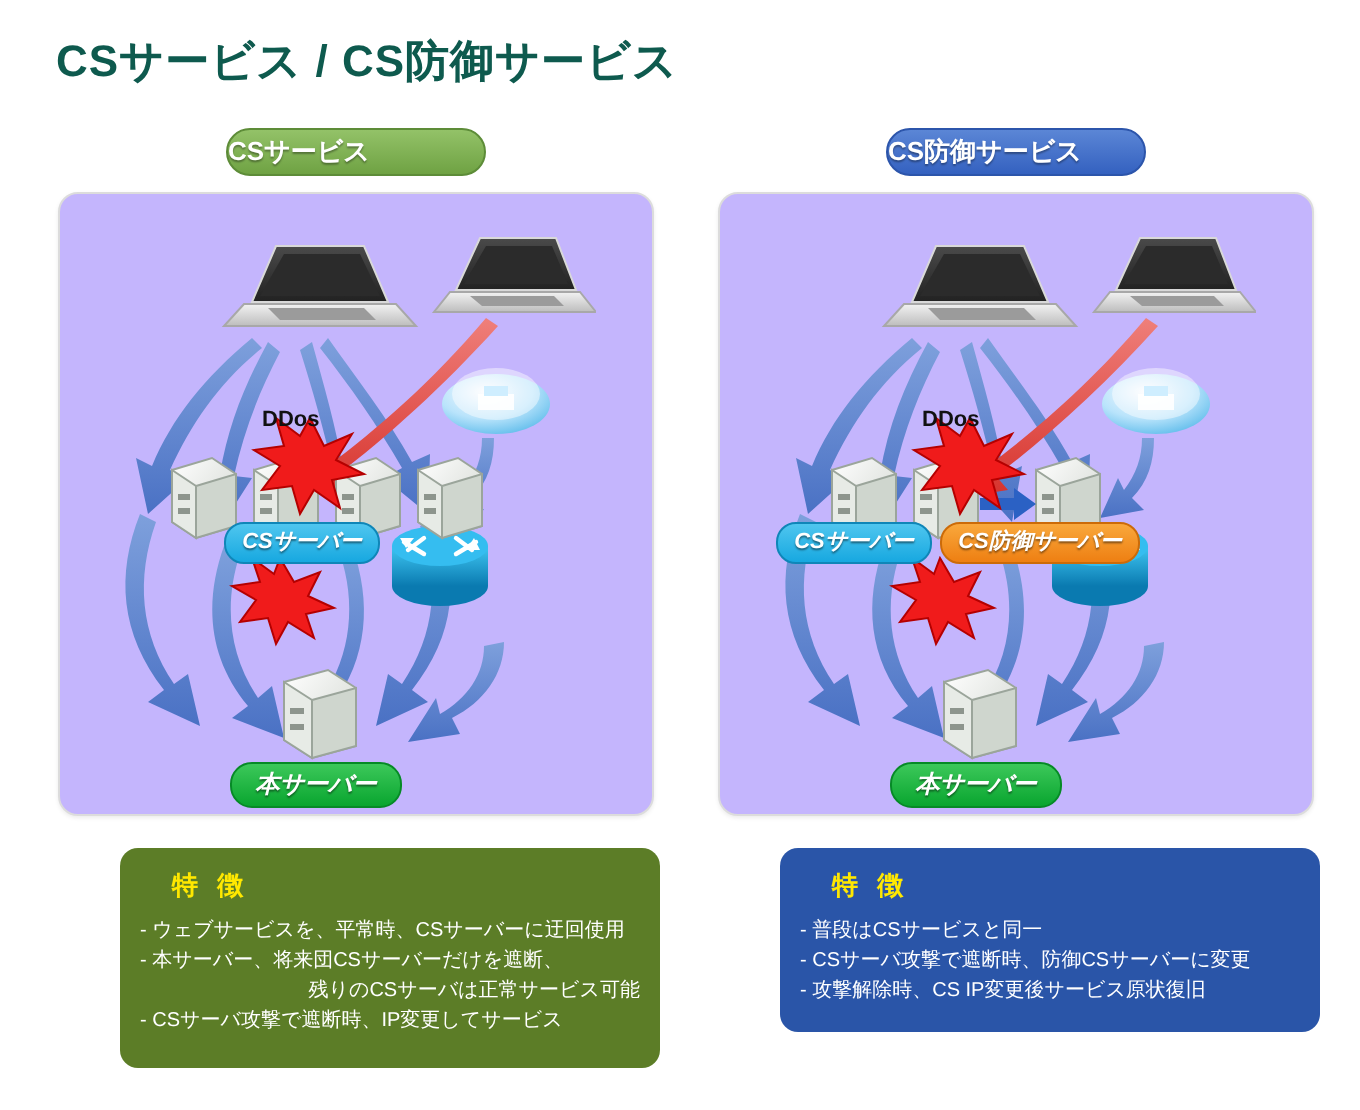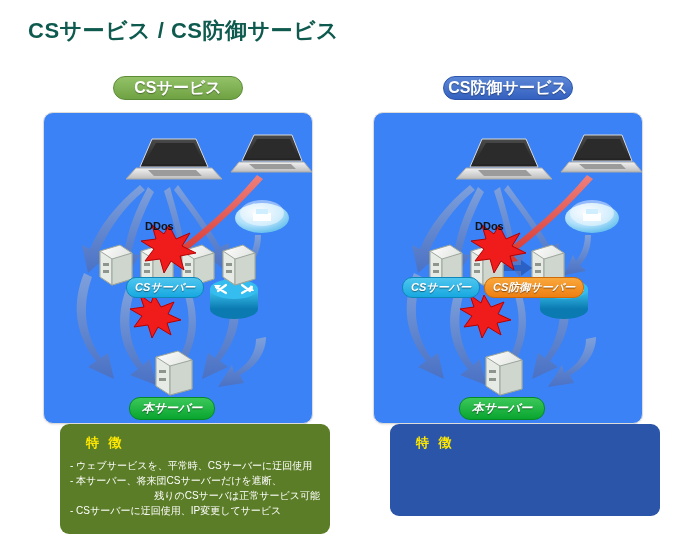--- a/index.html
+++ b/index.html
@@ -28,52 +28,53 @@
   .column {
     position: absolute;
     top: 64px;
     width: 300px;
   }
   .column.left  { left: 28px; }
   .column.right { left: 358px; }
 
   .panel-pill {
     display: block;
-    margin: 12px auto;
+    margin: 0 auto;
     width: 128px;
     height: 22px;
     line-height: 22px;
-    text-align: center;
+    text-align: left;
     border-radius: 12px;
-    font-size: 16px;
+    font-size: 13px;
     font-weight: bold;
     color: #ffffff;
     text-shadow: 0 1px 1px rgba(0,0,0,.35);
   }
   .panel-pill.green {
     background: linear-gradient(#93c268, #6fa243);
     border: 1px solid #5d8c38;
   }
   .panel-pill.blue {
     background: linear-gradient(#5b86d6, #3461c0);
     border: 1px solid #2c55ab;
   }
 
   .diagram {
     position: relative;
     margin-top: 8px;
     width: 268px;
     height: 310px;
     margin-left: auto;
     margin-right: auto;
-    background: #3b82f6;
+    background: #c4b5fd;
     border: 1px solid #dcdcdc;
     border-radius: 10px;
     box-shadow: 0 1px 2px rgba(0,0,0,.08);
     overflow: hidden;
+    padding-left: 28px;
   }
   .diagram svg { position: absolute; left: 0; top: 0; }
 
   
   .node-label {
     position: absolute;
     height: 19px;
     line-height: 19px;
     text-align: center;
     border-radius: 10px;
@@ -428,19 +429,24 @@
     <div class="node-label lbl-main" style="left:85px; top:284px; width:84px;">本サーバー</div>
   </div>
 </div>
 
 <div class="feature-box left">
   <div class="feature-title">特 徴</div>
   <ul class="feature-list">
     <li>- ウェブサービスを、平常時、CSサーバーに迂回使用</li>
     <li>- 本サーバー、将来団CSサーバーだけを遮断、</li>
     <li class="cont">残りのCSサーバは正常サービス可能</li>
-    <li>- CSサーバーに迂回使用、IP変更してサービス</li>
+    <li>- CSサーバ攻撃で遮断時、IP変更してサービス</li>
   </ul>
 </div>
 
 <div class="feature-box right">
   <div class="feature-title">特 徴</div>
+  <ul class="feature-list">
+    <li>- 普段はCSサービスと同一</li>
+    <li>- CSサーバ攻撃で遮断時、防御CSサーバーに変更</li>
+    <li>-  攻撃解除時、CS IP変更後サービス原状復旧</li>
+  </ul>
 </div>
 
 </body></html>

